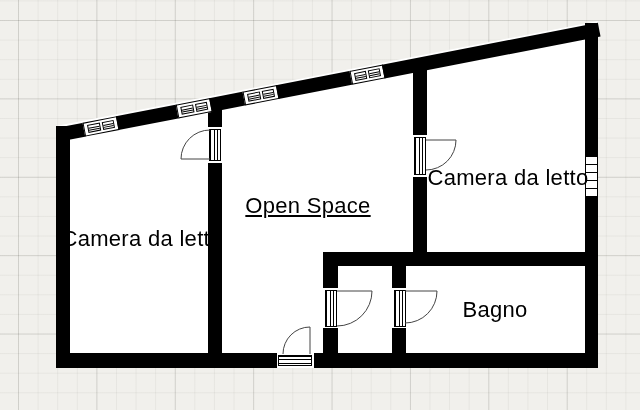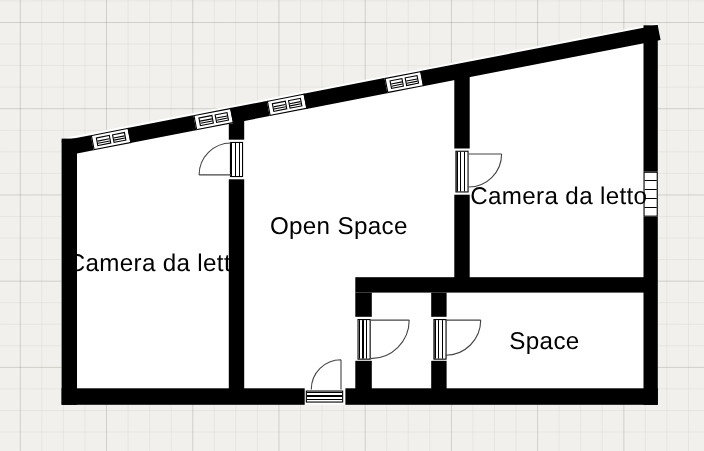--- a/index.html
+++ b/index.html
@@ -99,17 +99,17 @@
     <g stroke="#444" stroke-width="1" fill="none">
       <path d="M210 159 L181 159 M181 159 A29 29 0 0 1 210 130"></path>
       <path d="M426 140 L456 140 M456 140 A30 30 0 0 1 426 170"></path>
       <path d="M337 291 L372 291 M372 291 A35 35 0 0 1 337 326"></path>
       <path d="M405 291 L437 291 M437 291 A32 32 0 0 1 405 323"></path>
       <path d="M310 354 L310 327 M310 327 A27 27 0 0 0 283 354"></path>
     </g>
   </svg>
 
   <div class="room-label" style="left:142px;top:239px;">Camera da letto</div>
-  <div class="room-label" style="left:308px;top:206px;">Open Space</div>
+  <div class="room-label" style="left:308px;top:206px;text-decoration:underline;">Open Space</div>
   <div class="room-label" style="left:508px;top:178px;">Camera da letto</div>
-  <div class="room-label" style="left:495px;top:310px;">Space</div>
+  <div class="room-label" style="left:495px;top:310px;">Bagno</div>
 
 </div>
 
 </body></html>

